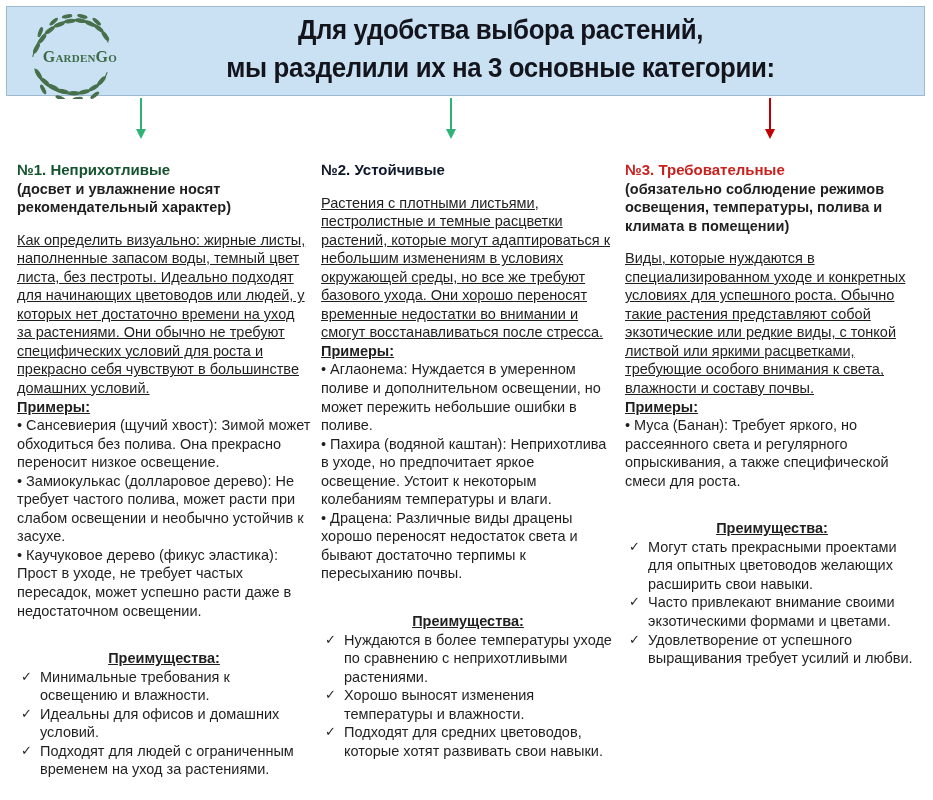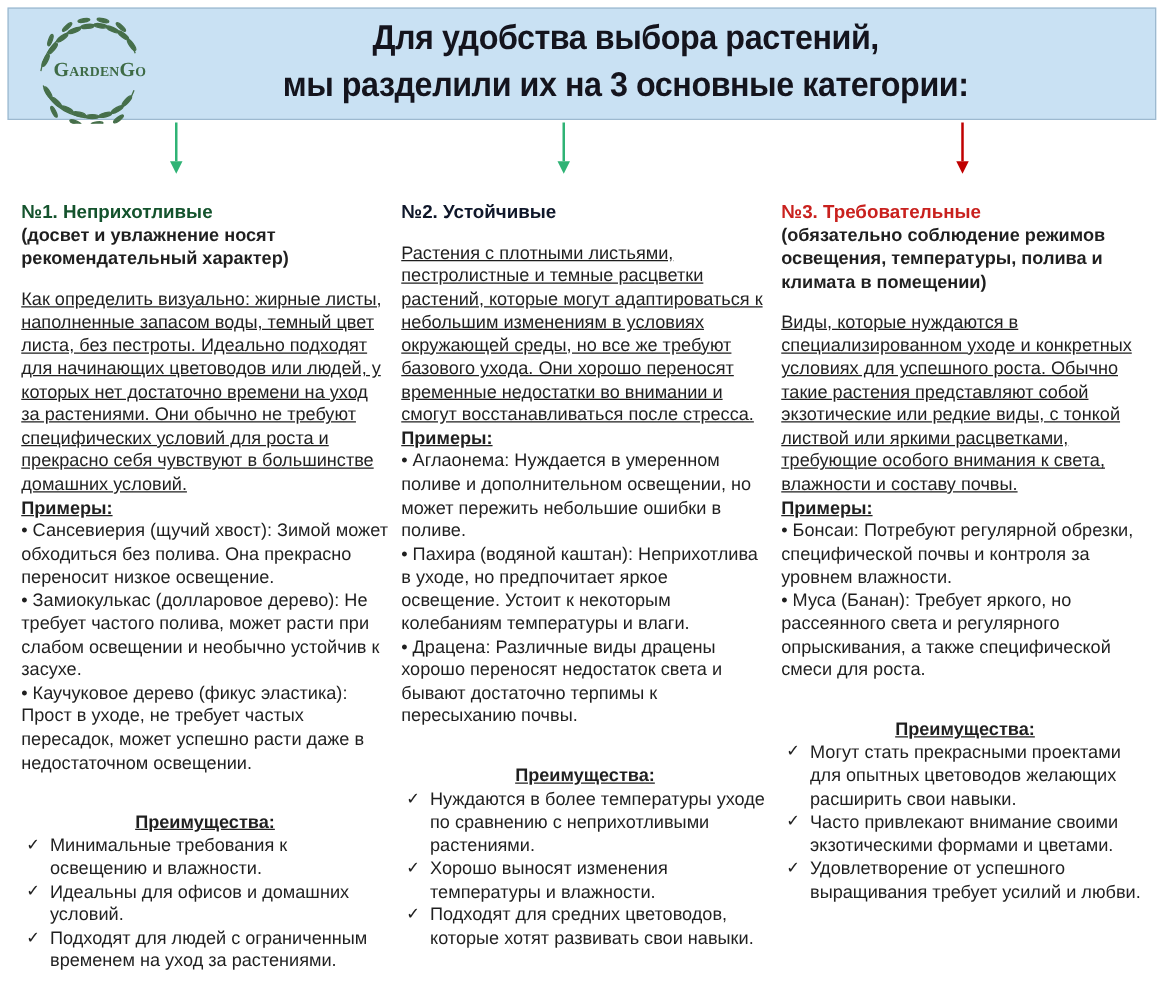--- a/index.html
+++ b/index.html
@@ -170,21 +170,20 @@
           <span class="ck">✓</span>
           <span class="ckt">Подходят для средних цветоводов, которые хотят развивать свои навыки.</span>
         </div>
     </section>
 
     <section class="col">
       <h2 class="head" style="color: rgb(201, 33, 30);">№3. Требовательные</h2>
       <p class="sub">(обязательно соблюдение режимов освещения, температуры, полива и климата в помещении)</p>
       <p class="desc">Виды, которые нуждаются в специализированном уходе и конкретных условиях для успешного роста. Обычно такие растения представляют собой экзотические или редкие виды, с тонкой листвой или яркими расцветками, требующие особого внимания к света, влажности и составу почвы.</p>
       <p class="label">Примеры:</p>
-      <p class="ex"><span class="blt">•</span><span>Бонсаи: Потребуют регулярной обрезки, специфической почвы и контроля за уровнем влажности.</span></p>
       <p class="ex"><span class="blt">•</span><span>Муса (Банан): Требует яркого, но рассеянного света и регулярного опрыскивания, а также специфической смеси для роста.</span></p>
       <p class="label adv">Преимущества:</p>
       <div class="chk">
           <span class="ck">✓</span>
           <span class="ckt">Могут стать прекрасными проектами для опытных цветоводов желающих расширить свои навыки.</span>
         </div>
       <div class="chk">
           <span class="ck">✓</span>
           <span class="ckt">Часто привлекают внимание своими экзотическими формами и цветами.</span>
         </div>

